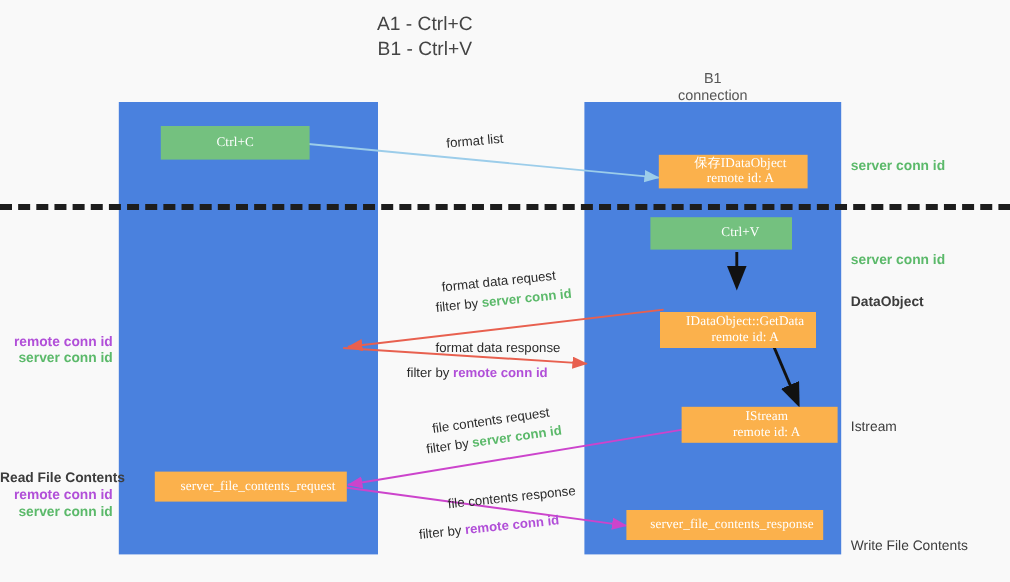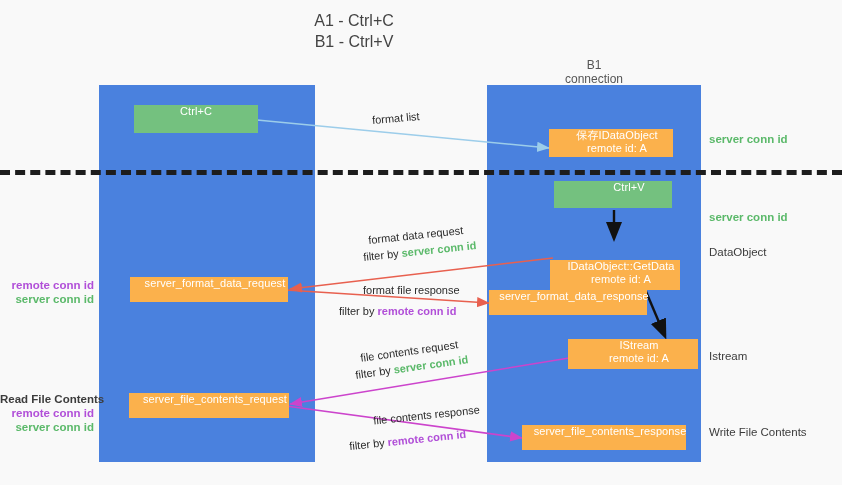--- a/index.html
+++ b/index.html
@@ -50,21 +50,23 @@
   .box{
     position:absolute;
     box-sizing:border-box;
     color:#ffffff;
     font-size:11px;
     line-height:13px;
     text-align:center;
     display:flex;
     flex-direction:column;
     align-items:center;
+    justify-content:center;
     letter-spacing:.1px;
+    font-family:Liberation Serif, serif;
   }
   .box.green{background:#74c17f;}
   .box.orange{background:#fbb14c;padding-left:12px;}
 
   .side-label{
     position:absolute;
     font-size:11.5px;
     line-height:14px;
     color:#3c3c3c;
     white-space:nowrap;
@@ -142,69 +144,63 @@
 
   <div class="box green" style="left:134px;top:105px;width:124px;height:28px;">
     <span>Ctrl+C</span>
   </div>
 
   <div class="box orange" style="left:549px;top:129px;width:124px;height:28px;">
     <span>保存IDataObject</span>
     <span>remote id: A</span>
   </div>
 
-  <div class="box green" style="left:554px;top:181px;width:118px;height:27px;padding-left:32px;">
+  <div class="box green" style="left:542px;top:181px;width:118px;height:27px;padding-left:32px;">
     <span>Ctrl+V</span>
   </div>
 
   <div class="box orange" style="left:550px;top:237px;width:130px;height:30px;margin-top:23px;">
     <span>IDataObject::GetData</span>
     <span>remote id: A</span>
   </div>
 
-  <div class="box orange" style="left:130px;top:277px;width:158px;height:25px;">
-    <span>server_format_data_request</span>
-  </div>
-
-  <div class="box orange" style="left:489px;top:290px;width:158px;height:25px;">
-    <span>server_format_data_response</span>
-  </div>
+
 
   <div class="box orange" style="left:568px;top:339px;width:130px;height:30px;">
     <span>IStream</span>
     <span>remote id: A</span>
   </div>
 
   <div class="box orange" style="left:129px;top:393px;width:160px;height:25px;">
     <span>server_file_contents_request</span>
   </div>
 
   <div class="box orange" style="left:522px;top:425px;width:164px;height:25px;">
     <span>server_file_contents_response</span>
   </div>
 
   <div class="arrow-label" style="left:372px;top:111px;transform:rotate(-5deg);">format list</div>
 
   <div class="arrow-label" style="left:368px;top:228px;transform:rotate(-6deg);">format data request</div>
   <div class="arrow-label" style="left:363px;top:244px;transform:rotate(-6deg);"><span>filter by </span><em class="green">server conn id</em></div>
 
-  <div class="arrow-label" style="left:363px;top:283px;">format file response</div>
+  <div class="arrow-label" style="left:363px;top:283px;">format data response</div>
   <div class="arrow-label" style="left:339px;top:304px;"><span>filter by </span><em class="purple">remote conn id</em></div>
 
   <div class="arrow-label" style="left:360px;top:344px;transform:rotate(-8deg);">file contents request</div>
   <div class="arrow-label" style="left:355px;top:360px;transform:rotate(-8deg);"><span>filter by </span><em class="green">server conn id</em></div>
 
   <div class="arrow-label" style="left:373px;top:408px;transform:rotate(-6deg);">file contents response</div>
   <div class="arrow-label" style="left:349px;top:433px;transform:rotate(-6deg);"><span>filter by </span><em class="purple">remote conn id</em></div>
 
   <div class="side-label green" style="left:709px;top:132px;">server conn id</div>
   <div class="side-label green" style="left:709px;top:210px;">server conn id</div>
-  <div class="side-label" style="left:709px;top:245px;">DataObject</div>
+  <div class="side-label" style="left:709px;top:245px;font-weight:bold;">DataObject</div>
   <div class="side-label" style="left:709px;top:349px;">Istream</div>
-  <div class="side-label" style="left:709px;top:425px;">Write File Contents</div>
+  <div class="side-label" style="left:709px;top:448px;">Write File Contents</div>
 
   <div class="conn-group" style="left:0px;top:278px;width:94px;">
     <span class="purple">remote conn id</span>
     <span class="green">server conn id</span>
   </div>
 
   <div class="conn-group" style="left:0px;top:392px;width:94px;">
     <span class="plain">Read File Contents</span>
     <span class="purple">remote conn id</span>
     <span class="green">server conn id</span>

